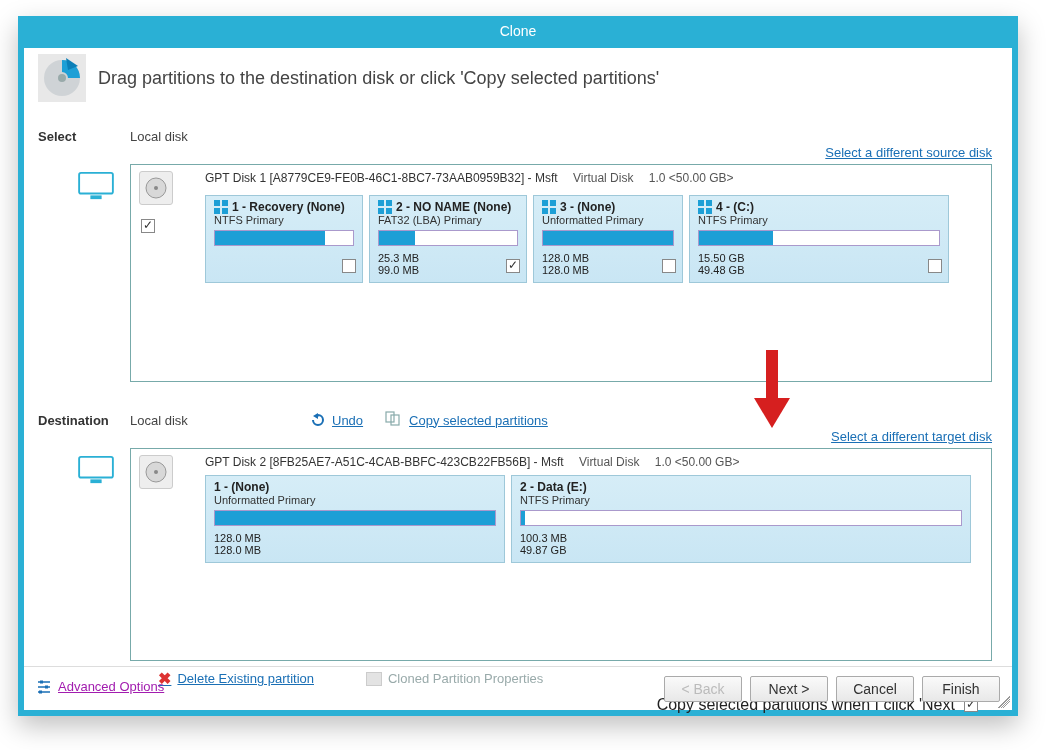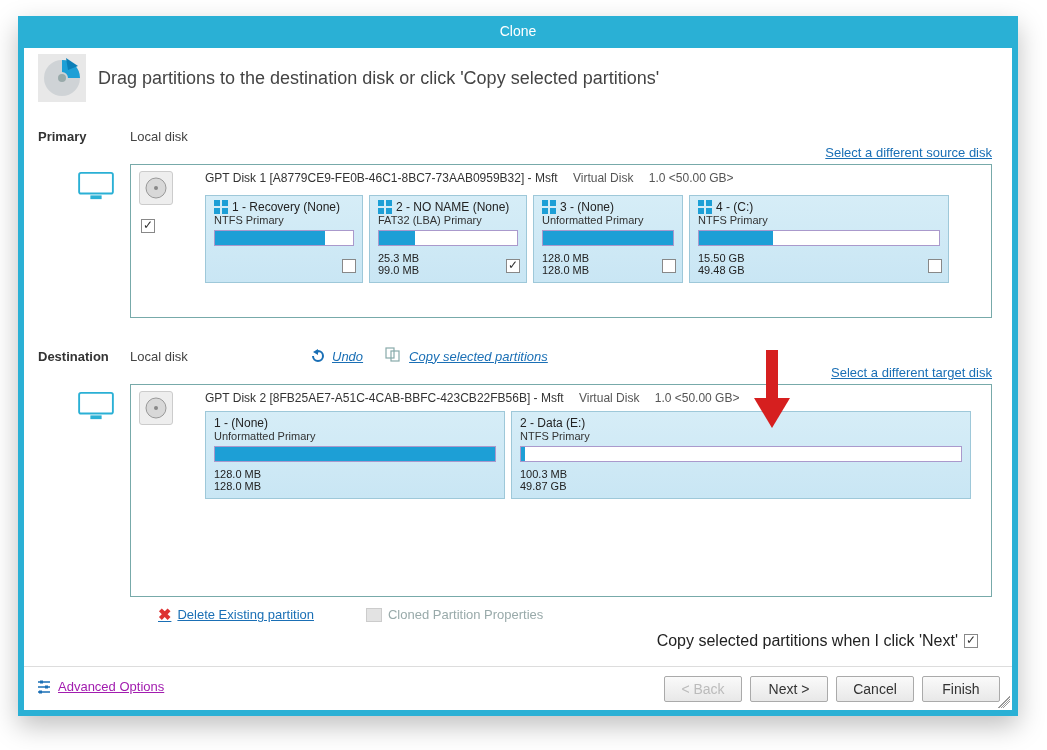--- a/index.html
+++ b/index.html
@@ -105,31 +105,31 @@
   }
   .partitions { display:flex; gap:6px; margin-top:4px; flex-wrap:nowrap; }
   .part {
     background: linear-gradient(#d6edf7,#c9e6f4);
     border: 1px solid #9ec8d9;
     padding: 4px 8px 6px 8px;
     min-width: 150px;
     position: relative;
     flex-shrink:0;
   }
-  .part .pname { font-size:12px; color:#222; display:flex; align-items:flex-start; gap:4px;}
+  .part .pname { font-size:12px; color:#222; display:flex; align-items:flex-start; gap:4px;font-weight:bold;}
   .part .ptype { font-size:11px; color:#333; margin-bottom:4px;}
   .part .bar { height:16px; background:#fff; border:1px solid #a9c; margin:4px 0 6px 0; position:relative;}
   .part .bar .fill { background:#1d9fd6; height:100%; }
   .part .psize { font-size:11px; color:#222; }
   .part .pchk { position:absolute; right:6px; bottom:6px; }
   .win-icon { width:14px;height:14px; }
   .dest-actions { display:flex; align-items:center; margin: 14px 0 4px 92px; position:relative;}
   .dest-actions .dest-label{ position:absolute; left:-92px; font-weight:bold;}
   .dest-actions .dest-sub{ position:absolute; left:0; color:#444;}
-  .dest-actions .cluster{ margin-left:180px; display:flex; align-items:center;font-style:italic;}
+  .dest-actions .cluster{ margin-left:180px; display:flex; align-items:center;}
   .post-actions { display:flex; align-items:center; margin: 8px 0 0 120px; gap:30px;}
   .post-actions .disabled { color:#9aa; }
   .bottom-row {
     display:flex; align-items:center; justify-content:flex-end;
     font-size:16px; color:#222; margin: 8px 14px 0 0;
   }
   .footer {
     position:absolute; left:0; right:0; bottom:0;
     height:44px; border-top:1px solid #ddd;
     display:flex; align-items:center; padding: 0 12px;
@@ -174,26 +174,26 @@
             <circle cx="24" cy="24" r="18" fill="#cfd3d6"></circle>
             <circle cx="24" cy="24" r="4" fill="#9aa"></circle>
             <path d="M24 6 A18 18 0 0 1 42 24 L30 24 A6 6 0 0 0 24 18 Z" fill="#1d9fd6"></path>
             <polygon points="28,4 40,12 30,16" fill="#0b7fb8"></polygon>
           </svg>
       </div>
       <div class="instr">Drag partitions to the destination disk or click 'Copy selected partitions'</div>
     </div>
 
     <div class="section-row">
-      <div class="section-label">Primary</div>
+      <div class="section-label">Select</div>
       <div class="section-sub">Local disk</div>
       <a class="right-link">Select a different source disk</a>
     </div>
 
-    <div class="disk-panel" style="height:154px">
+    <div class="disk-panel" style="height:218px">
       <div class="monitor-icon">
         <svg viewBox="0 0 40 32">
             <rect x="2" y="2" width="36" height="22" rx="2" fill="none" stroke="#2ab0d5" stroke-width="2"></rect>
             <rect x="14" y="26" width="12" height="4" fill="#2ab0d5"></rect>
           </svg>
       </div>
       <div class="disk-row">
         <div class="hdd-icon">
           <svg viewBox="0 0 26 26">
               <circle cx="13" cy="13" r="10" fill="#d8d8d8" stroke="#999"></circle>

